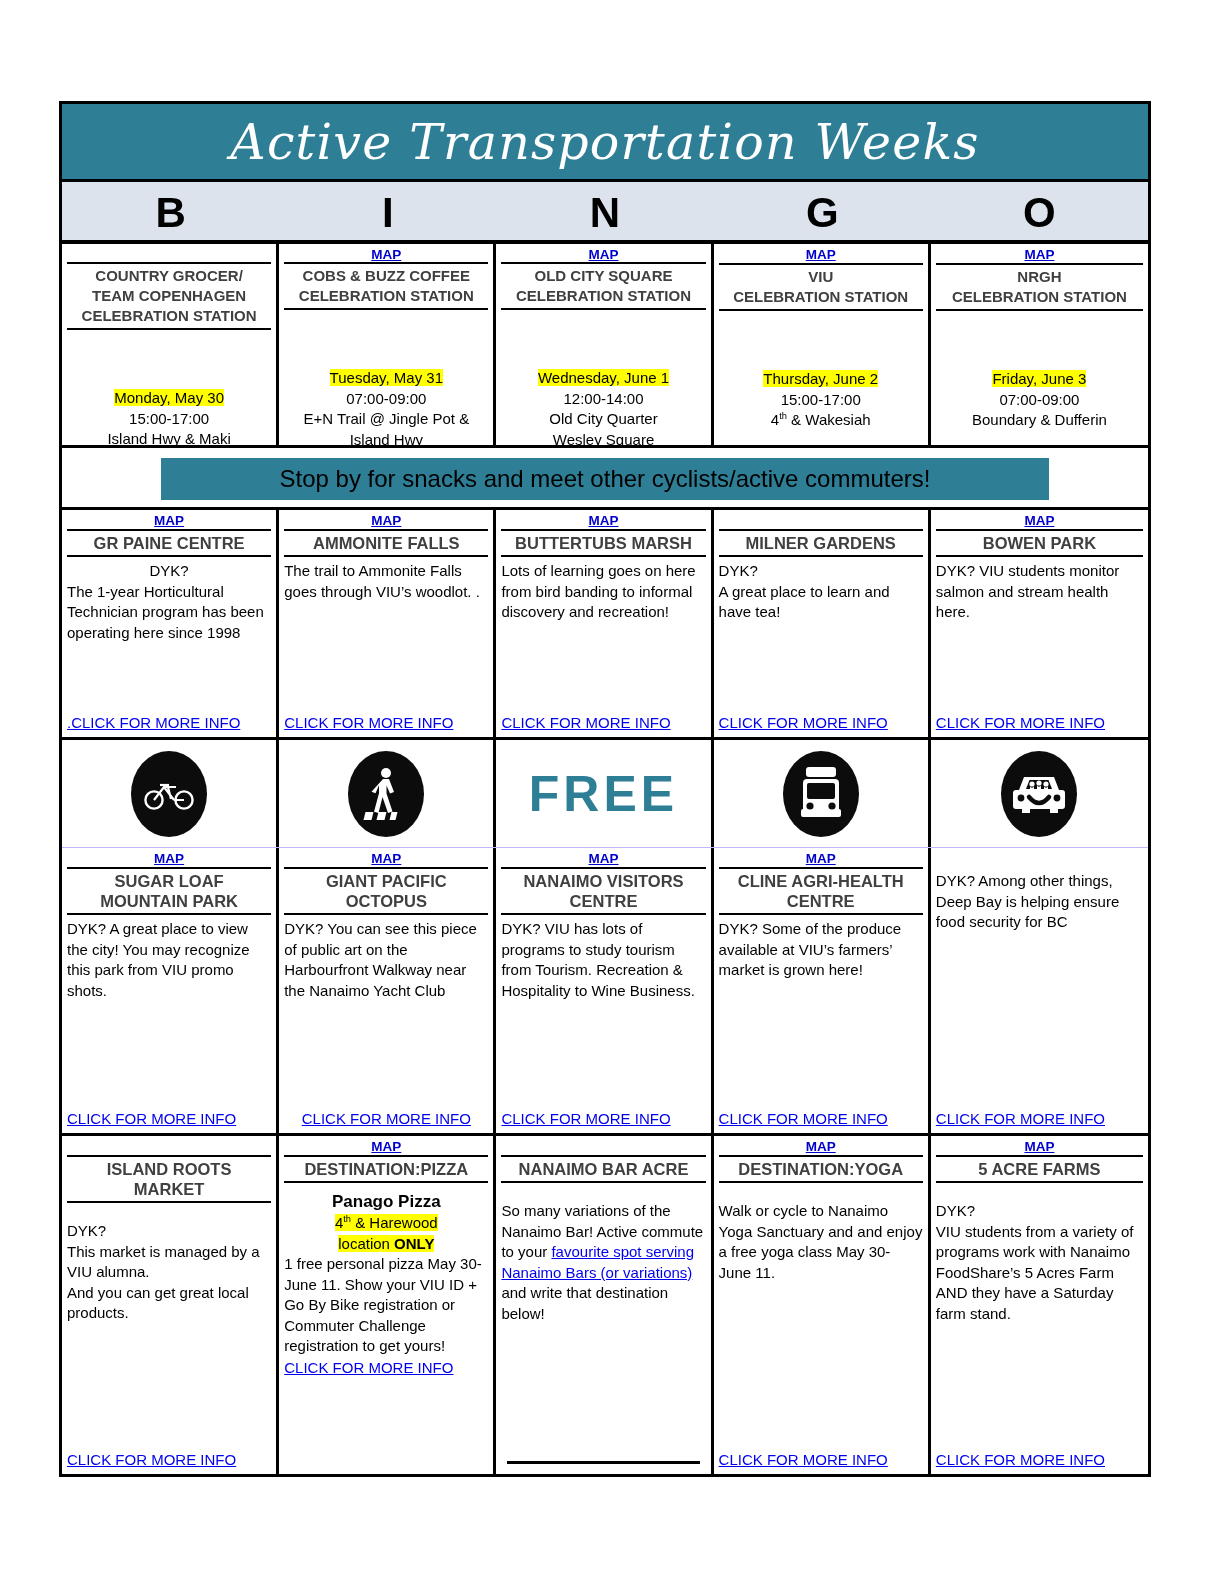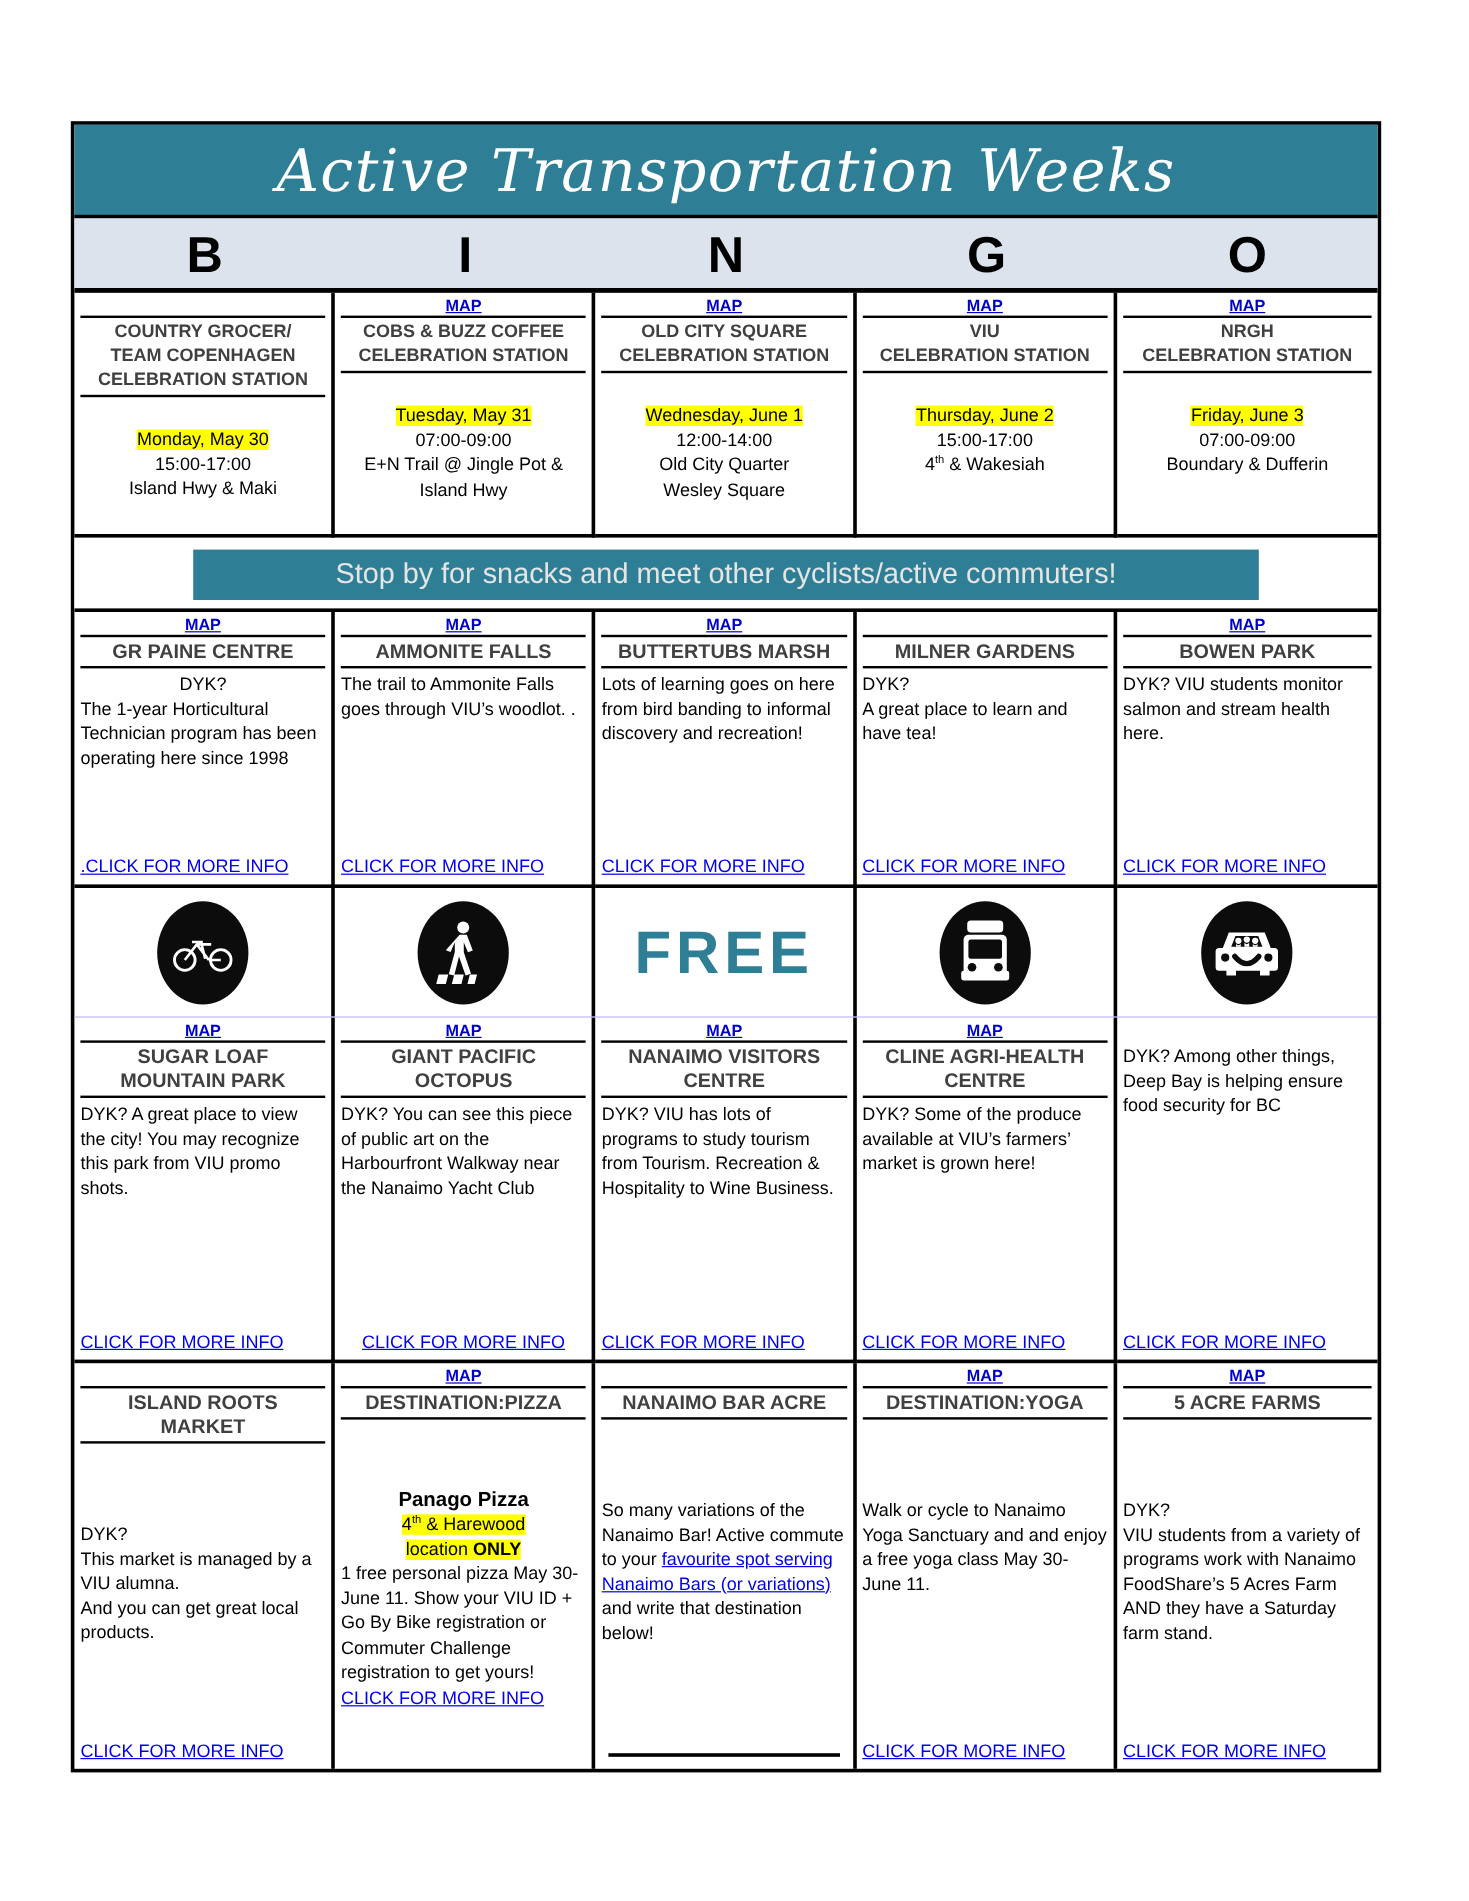--- a/index.html
+++ b/index.html
@@ -119,34 +119,34 @@
     text-decoration: underline;
     font-size: 15px;
     line-height: 21px;
     display: block;
     font-family: "Liberation Sans", sans-serif;
   }
   .inline-link { color: #0000ee; text-decoration: underline; }
 
   
   .r1 .cell { height: 204px; }
-  .r1 .cell-body { padding-top: 26px; }
+  .r1 .cell-body { padding-top: 14px; margin-top: 44px; }
 
   
   .strip-row {
     display: flex;
     border-bottom: 3px solid #000;
     height: 62px;
     background: #fff;
   }
   .strip-pad { width: 9.1%; }
   .strip {
     flex: 1;
     background: #2e7f96;
-    color: #e5e5e5;
+    color: #000000;
     text-align: center;
     font-size: 24px;
     line-height: 42px;
     height: 42px;
     margin-top: 10px;
     white-space: nowrap;
     overflow: hidden;
     font-family: "Liberation Sans", sans-serif;
   }
 
@@ -177,21 +177,21 @@
     letter-spacing: 4px;
     font-family: "Liberation Sans", sans-serif;
   }
 
   
   .r4 .cell { height: 288px; }
   .r4 .cell-body { }
 
   
   .r5 .cell { height: 338px; }
-  .r5 .cell-body { padding-top: 8px; margin-top: 48px; }
+  .r5 .cell-body { padding-top: 8px; }
 
   .writeline {
     border-bottom: 3px solid #000;
     height: 2px;
     margin: 0 6px 6px 6px;
   }
 </style>
 </head>
 <body>
 

